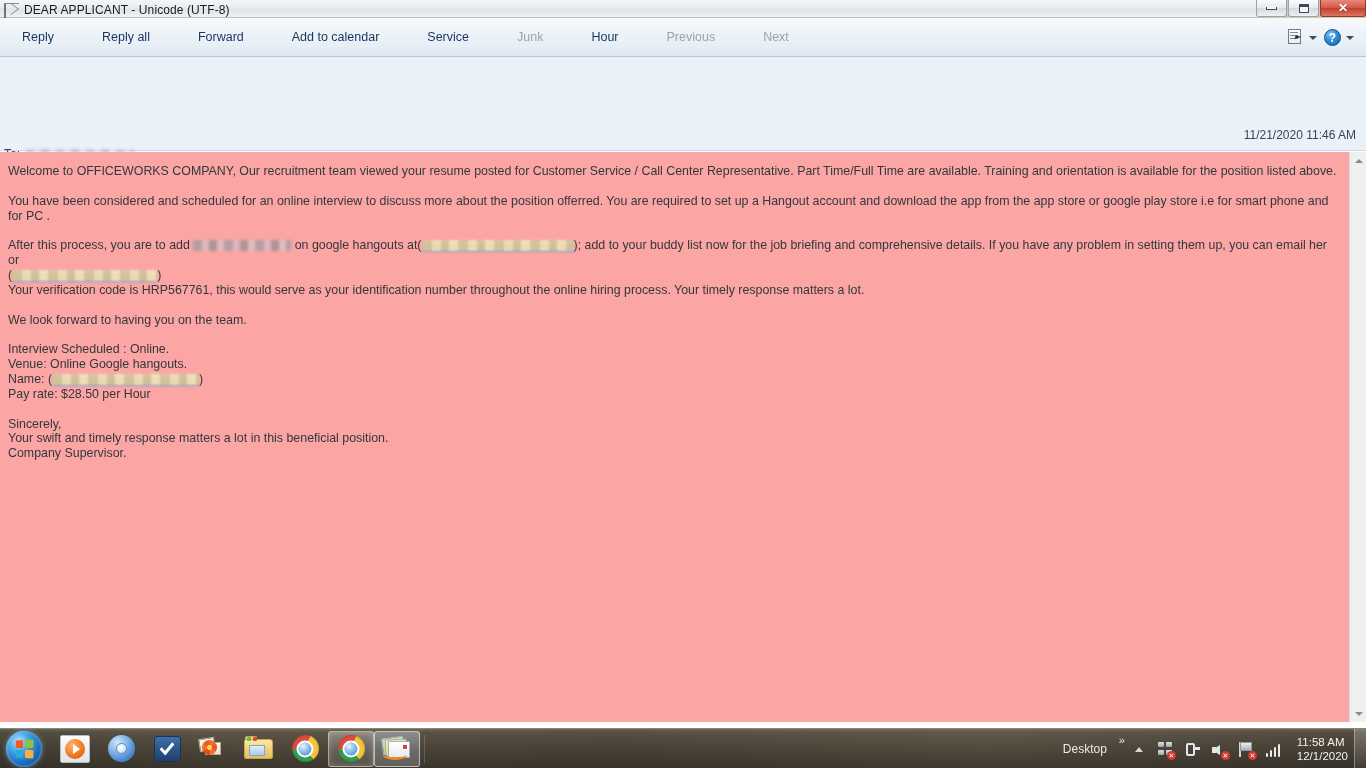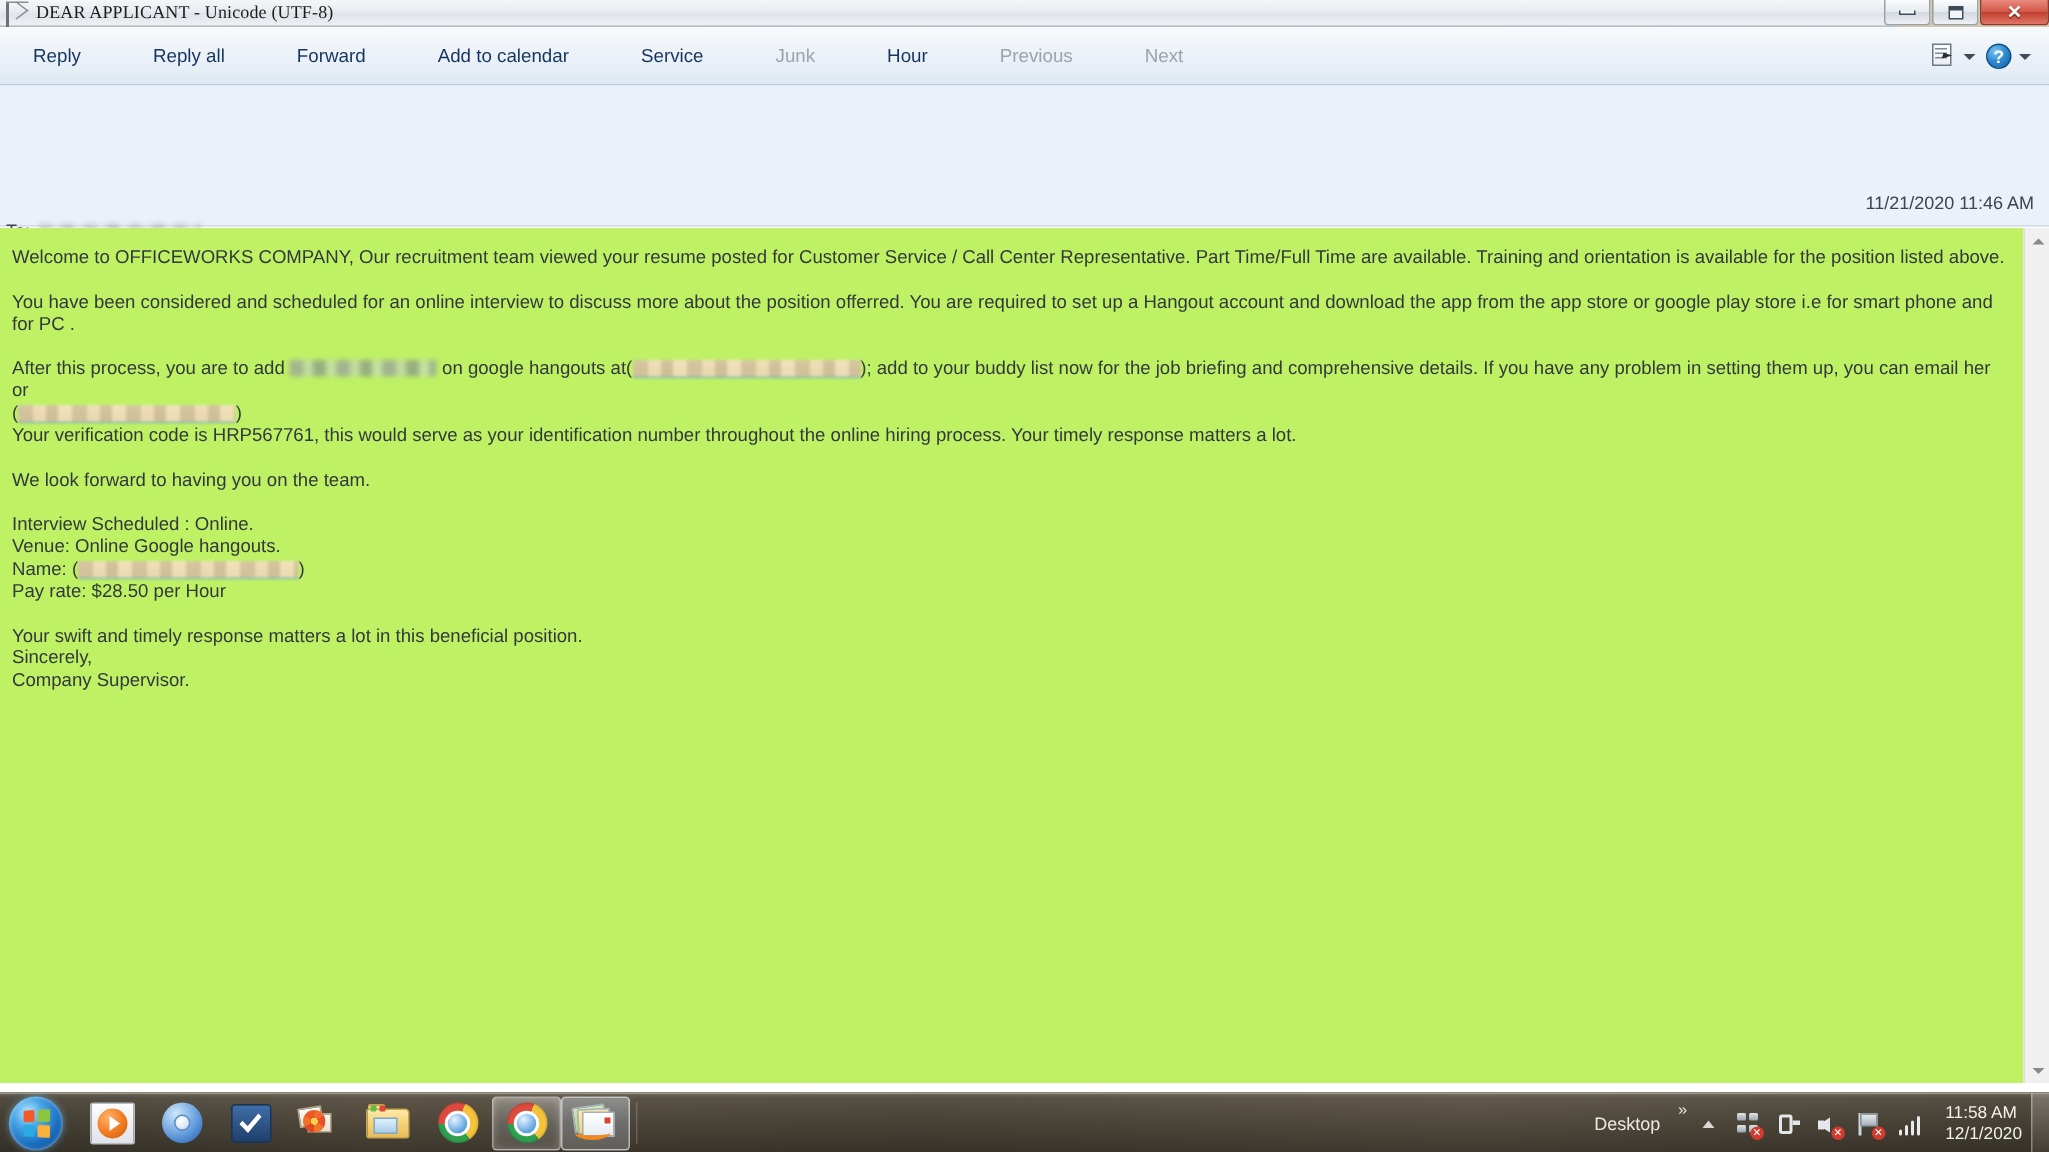--- a/index.html
+++ b/index.html
@@ -33,23 +33,22 @@
   .bg-blob { position: absolute; filter: blur(3px); opacity: .55; border-radius: 3px; }
 
   
   .titlebar {
     position: absolute;
     left: 0; top: 0;
     width: 1266px; height: 18px;
     background: linear-gradient(180deg, #f4f6f8 0%, #e8ecf1 45%, #dfe4ea 55%, #eef1f5 100%);
     border-bottom: 1px solid #b6bfc9;
     display: flex;
-    align-items: center;
+    align-items: flex-end;
     padding-left: 4px;
-    font-family: Liberation Serif, serif;
   }
   .title-icon {
     width: 15px; height: 13px;
     margin-right: 5px;
     flex: 0 0 auto;
     position: relative;
   }
   .envelope {
     width: 15px; height: 11px;
     border: 1px solid #6f7377;
@@ -226,21 +225,21 @@
     font-size: 22px; color: #10263f;
     font-weight: normal;
     letter-spacing: .2px;
   }
 
   
   .msg-body {
     position: absolute;
     left: 0; top: 152px;
     width: 1349px; height: 570px;
-    background: #bef264;
+    background: #fca5a5;
     overflow: hidden;
     padding: 12px 10px 0 8px;
   }
   .msg-body p, .msg-body div.line {
     font-size: 12.4px;
     line-height: 14.8px;
     color: #33383d;
     white-space: normal;
   }
   .gap { height: 15px; }
@@ -650,22 +649,22 @@
     <div class="gap"></div>
 
     <div class="line">Interview Scheduled : Online.</div>
     <div class="line">Venue: Online  Google hangouts.</div>
     <div class="line">
       <span> Name: (</span><span class="hl redact-inline" style="width:147px;height:12px;"><span class="hl-in"></span></span><span>)</span>
     </div>
     <div class="line">Pay rate: $28.50  per Hour</div>
     <div class="gap"></div>
 
+    <p>Sincerely,</p>
     <p>Your swift and timely response matters a lot in this beneficial position.</p>
-    <p>Sincerely,</p>
     <p>Company Supervisor.</p>
   </div>
 
   <div class="vscroll">
     <div class="vs-btn">
       <span class="arrow-up"></span>
     </div>
     <div class="vs-btn bottom">
       <span class="arrow-dn"></span>
     </div>

